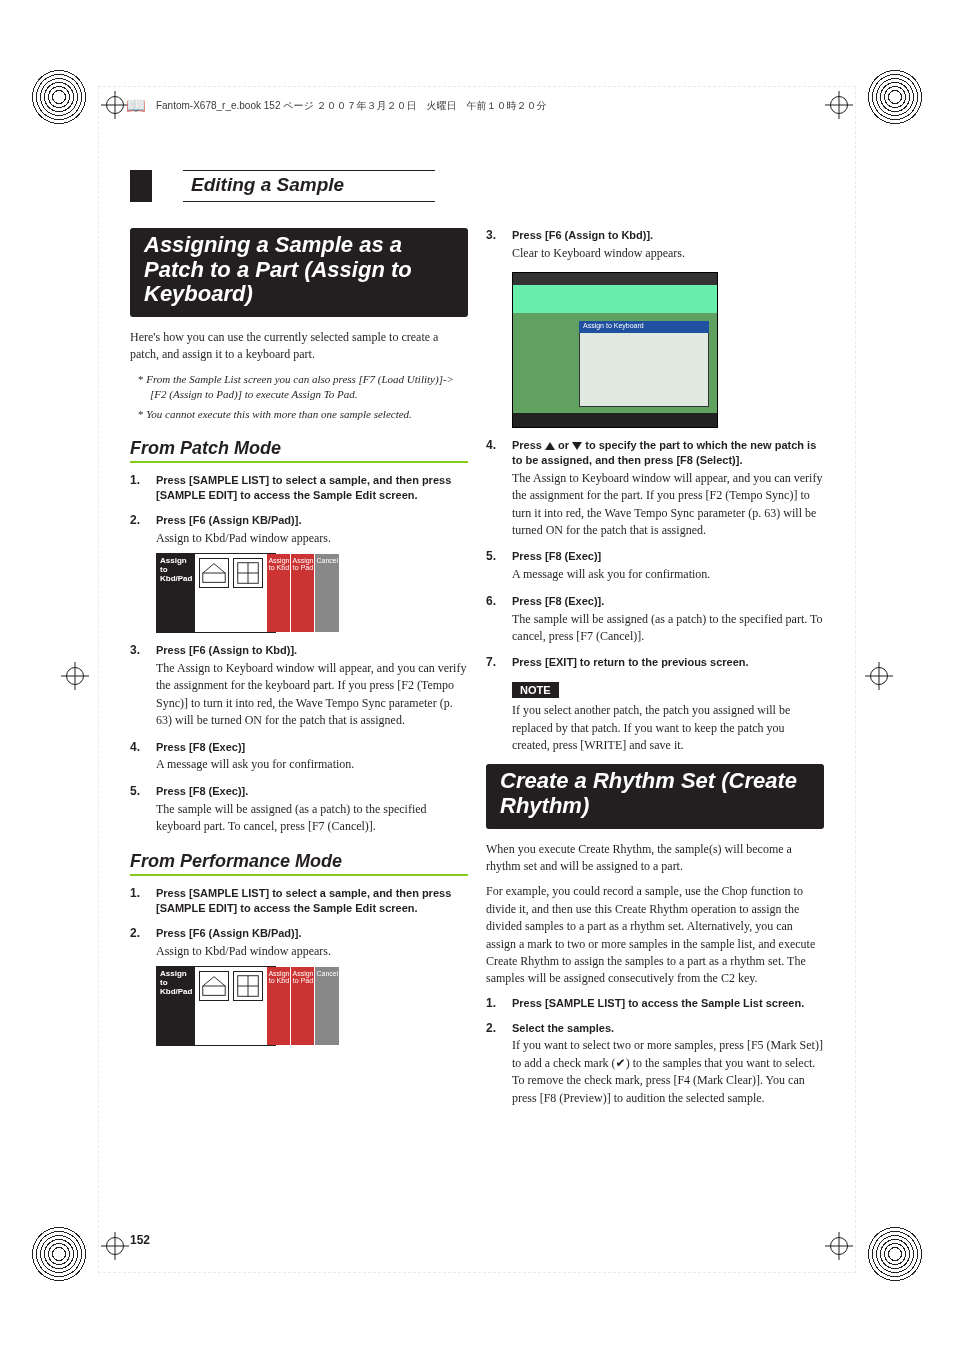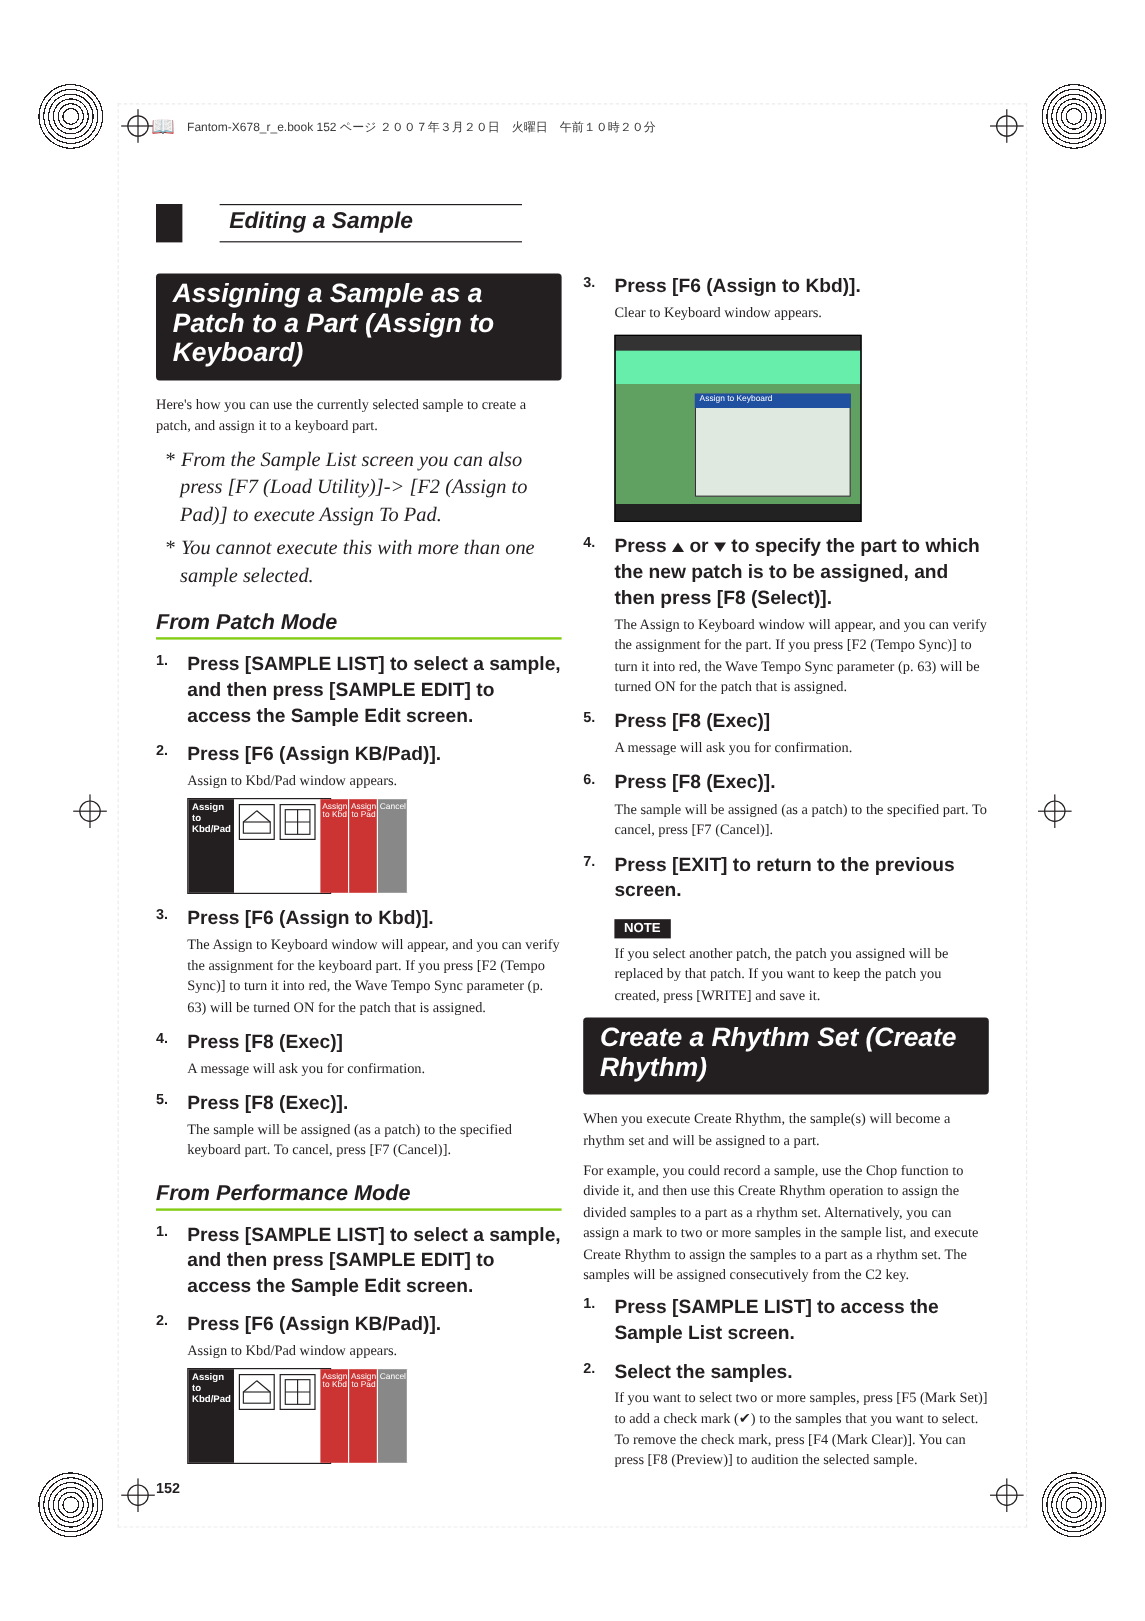--- a/index.html
+++ b/index.html
@@ -86,21 +86,21 @@
   .h1 {
     background: #231f20; color: #fff;
     font-family: "Arial Black", Arial, sans-serif;
     font-weight: 900; font-style: italic;
     font-size: 22px; line-height: 1.12;
     padding: 5px 14px 10px 14px;
     border-radius: 3px;
     margin-bottom: 12px;
   }
   .intro { font-size: 12px; line-height: 1.45; margin-bottom: 8px; }
-  .star-note { font-size: 17px; font-style: italic; line-height: 1.35; margin-left: 20px; text-indent: -12px; margin-bottom: 6px; }
+  .star-note { font-size: 11px; font-style: italic; line-height: 1.35; margin-left: 20px; text-indent: -12px; margin-bottom: 6px; }
   .star-note::before { content: "* "; font-style: normal; }
 
   .h2 {
     font-family: "Arial Black", Arial, sans-serif;
     font-weight: 900; font-style: italic;
     font-size: 18px;
     border-bottom: 2px solid #84cc16;
     padding-bottom: 2px;
     margin: 16px 0 10px 0;
   }
@@ -110,21 +110,21 @@
     counter-increment: step;
     position: relative;
     padding-left: 26px;
     margin-bottom: 10px;
   }
   ol.steps > li::before {
     content: counter(step) ".";
     position: absolute; left: 0;
     font-family: Arial, sans-serif; font-weight: 700; font-size: 12px;
   }
-  .step-title { font-family: Arial, sans-serif; font-weight: 700; font-size: 16px; line-height: 1.35; }
+  .step-title { font-family: Arial, sans-serif; font-weight: 700; font-size: 11px; line-height: 1.35; }
   .step-body { font-size: 12px; line-height: 1.45; margin-top: 2px; }
 
   .screenshot-small {
     width: 120px; height: 80px; border: 1px solid #231f20;
     margin: 6px 0 4px 0;
     display: flex; flex-direction: row;
     font-family: Arial, sans-serif;
   }
   .screenshot-small .bar { background: #231f20; color: #fff; font-size: 8px; padding: 2px 3px; font-weight: 700; }
   .screenshot-small .icons { flex: 1; display: flex; gap: 4px; padding: 4px; }

